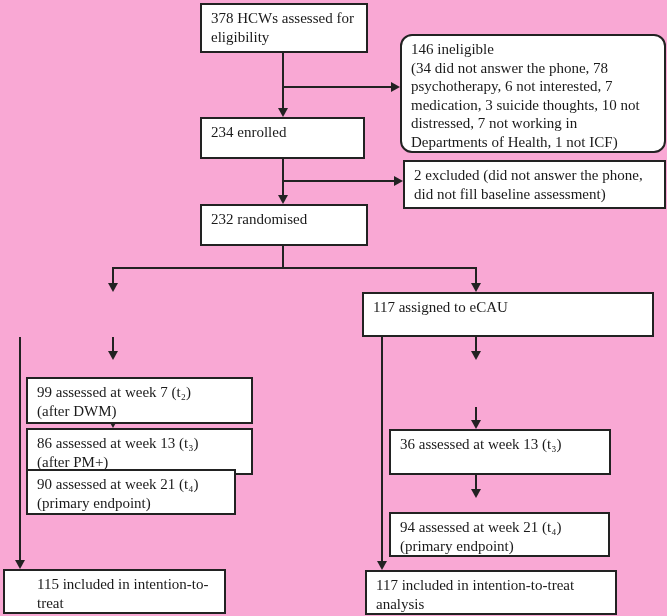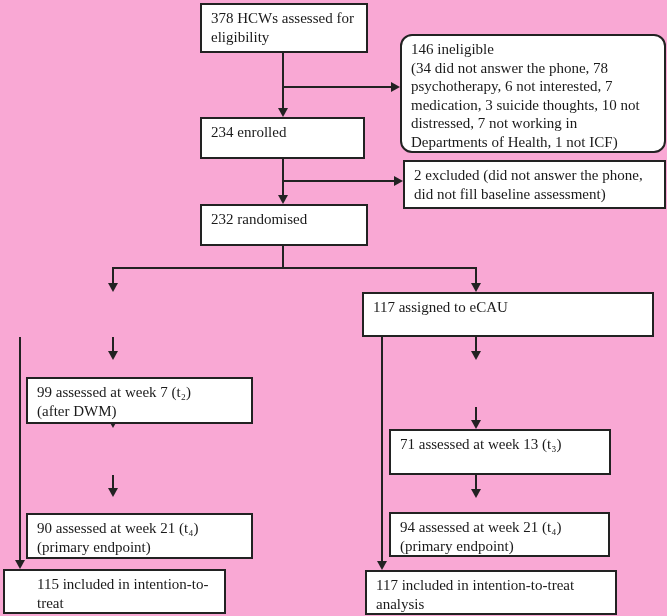--- a/index.html
+++ b/index.html
@@ -109,24 +109,26 @@
 
   <div class="box" style="left:200px; top:204px; width:168px; height:42px;">232 randomised</div>
 
 
   <div class="box" style="left:362px; top:292px; width:292px; height:45px;">117 assigned to eCAU</div>
 
   <div class="box" style="left:26px;  top:377px; width:227px; height:47px;">99 assessed at week 7 (t₂)
 (after DWM)</div>
 
 
+  <div class="box" style="left:26px;  top:428px; width:227px; height:47px;">86 assessed at week 13 (t₃)
+(after PM+)</div>
 
-  <div class="box" style="left:389px; top:429px; width:222px; height:46px;">71 assessed at week 13 (t₃)</div>
+  <div class="box" style="left:389px; top:429px; width:222px; height:46px;">36 assessed at week 13 (t₃)</div>
 
-  <div class="box" style="left:26px;  top:513px; width:227px; height:46px;">90 assessed at week 21 (t₄)
+  <div class="box" style="left:26px;  top:469px; width:210px; height:46px;">90 assessed at week 21 (t₄)
 (primary endpoint)</div>
 
   <div class="box" style="left:389px; top:512px; width:221px; height:45px;">94 assessed at week 21 (t₄)
 (primary endpoint)</div>
 
   <div class="box" style="left:3px;   top:569px; width:223px; height:45px;padding-left:32px;">115 included in intention-to-treat
 analysis</div>
 
   <div class="box" style="left:365px; top:570px; width:252px; height:45px;">117 included in intention-to-treat
 analysis</div>

